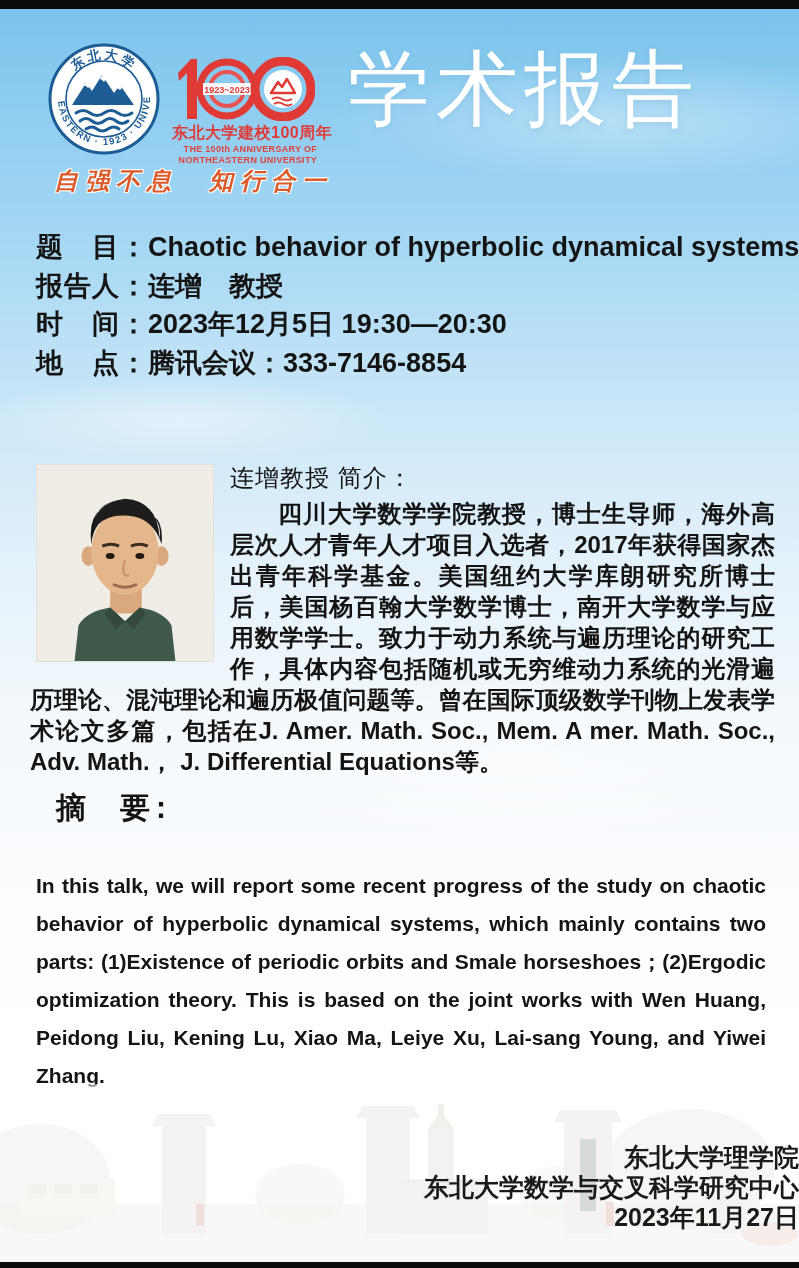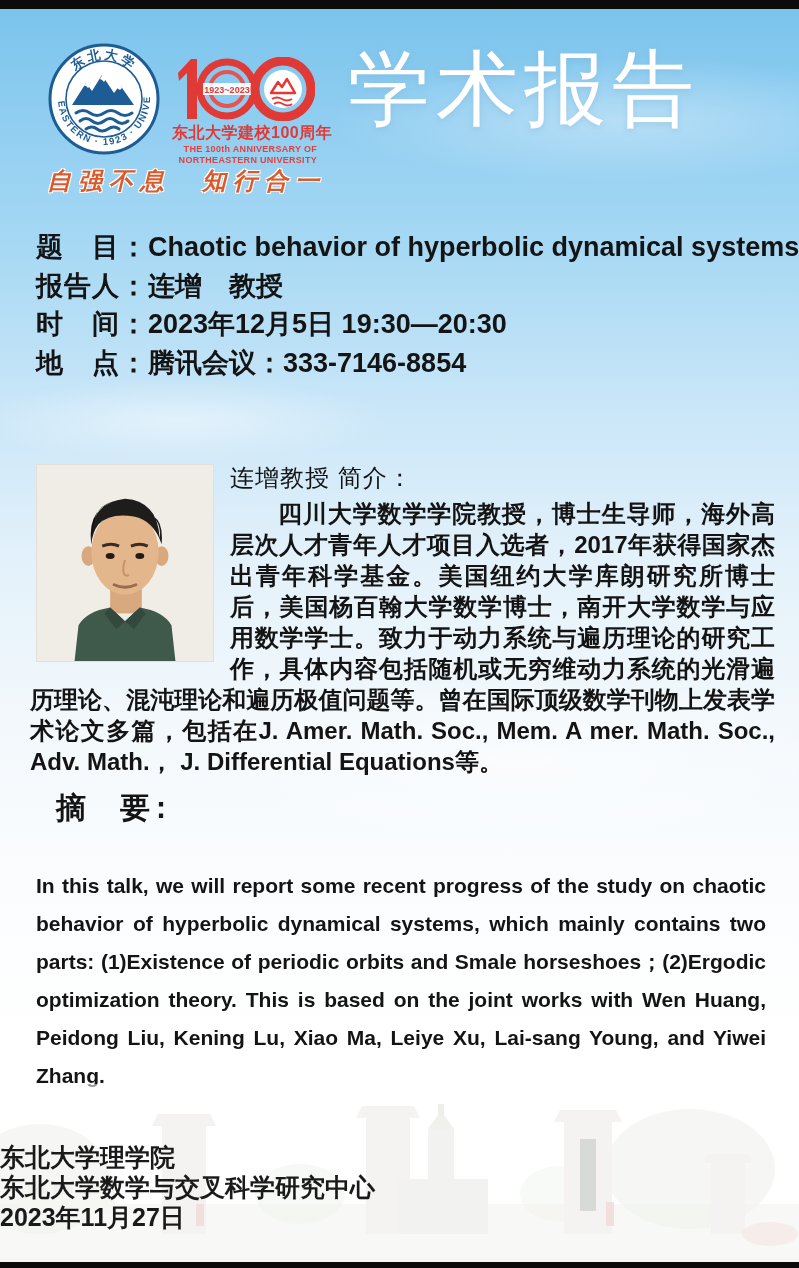--- a/index.html
+++ b/index.html
@@ -27,21 +27,21 @@
   .centennial .cn { font-size:16px; font-weight:bold; color:#e03a36; letter-spacing:.5px; white-space:nowrap; margin-top:2px; }
   .centennial .en { font-size:9px; font-weight:bold; color:#e0423e; letter-spacing:.3px; white-space:nowrap; line-height:11px; }
   .main-title {
     position:absolute; left:348px; top:26px;
     font-family:"Liberation Serif","DejaVu Serif",serif;
     font-size:82px; font-weight:normal; color:#ffffff;
     letter-spacing:6px; white-space:nowrap;
     text-shadow:0 2px 6px rgba(120,170,210,.35);
   }
   .motto {
-    position:absolute; left:47px; top:156px;
+    position:absolute; left:54px; top:156px;
     font-family:"Liberation Serif","DejaVu Serif",serif;
     font-size:24px; font-weight:bold; font-style:italic;
     color:#dc5a2a; letter-spacing:7px; white-space:nowrap;
     text-shadow:-1px -1px 0 #fff, 1px -1px 0 #fff, -1px 1px 0 #fff, 1px 1px 0 #fff;
   }
 
   
   .info { position:absolute; top:228px; left:36px; width:740px; }
   .info .row { font-size:27px; font-weight:bold; line-height:38.5px; white-space:nowrap; }
   .info .lbl { letter-spacing:1px; }
@@ -63,21 +63,21 @@
   
   .abstract { position:absolute; top:788px; left:36px; width:730px; }
   .abstract h2 { font-size:30px; font-weight:bold; padding-left:20px; letter-spacing:2px; margin-bottom:38px;font-family:Liberation Mono, monospace; }
   .abstract p { font-size:21px; font-weight:bold; line-height:38px; text-align:justify; }
 
   
   .footer { position:absolute; bottom:6px; left:0; width:100%; height:178px; }
   .gate { position:absolute; inset:0; width:100%; height:100%; opacity:.55; }
   .footer-text {
     position:absolute; left:0; top:58px; width:100%;
-    text-align:left; font-size:25px; font-weight:bold; line-height:30px; color:#1a1a1a;
+    text-align:right; font-size:25px; font-weight:bold; line-height:30px; color:#1a1a1a;
   }
 </style>
 </head>
 <body>
 
 <div class="poster">
   <div class="bar top"></div>
 
   <div class="header">
 

